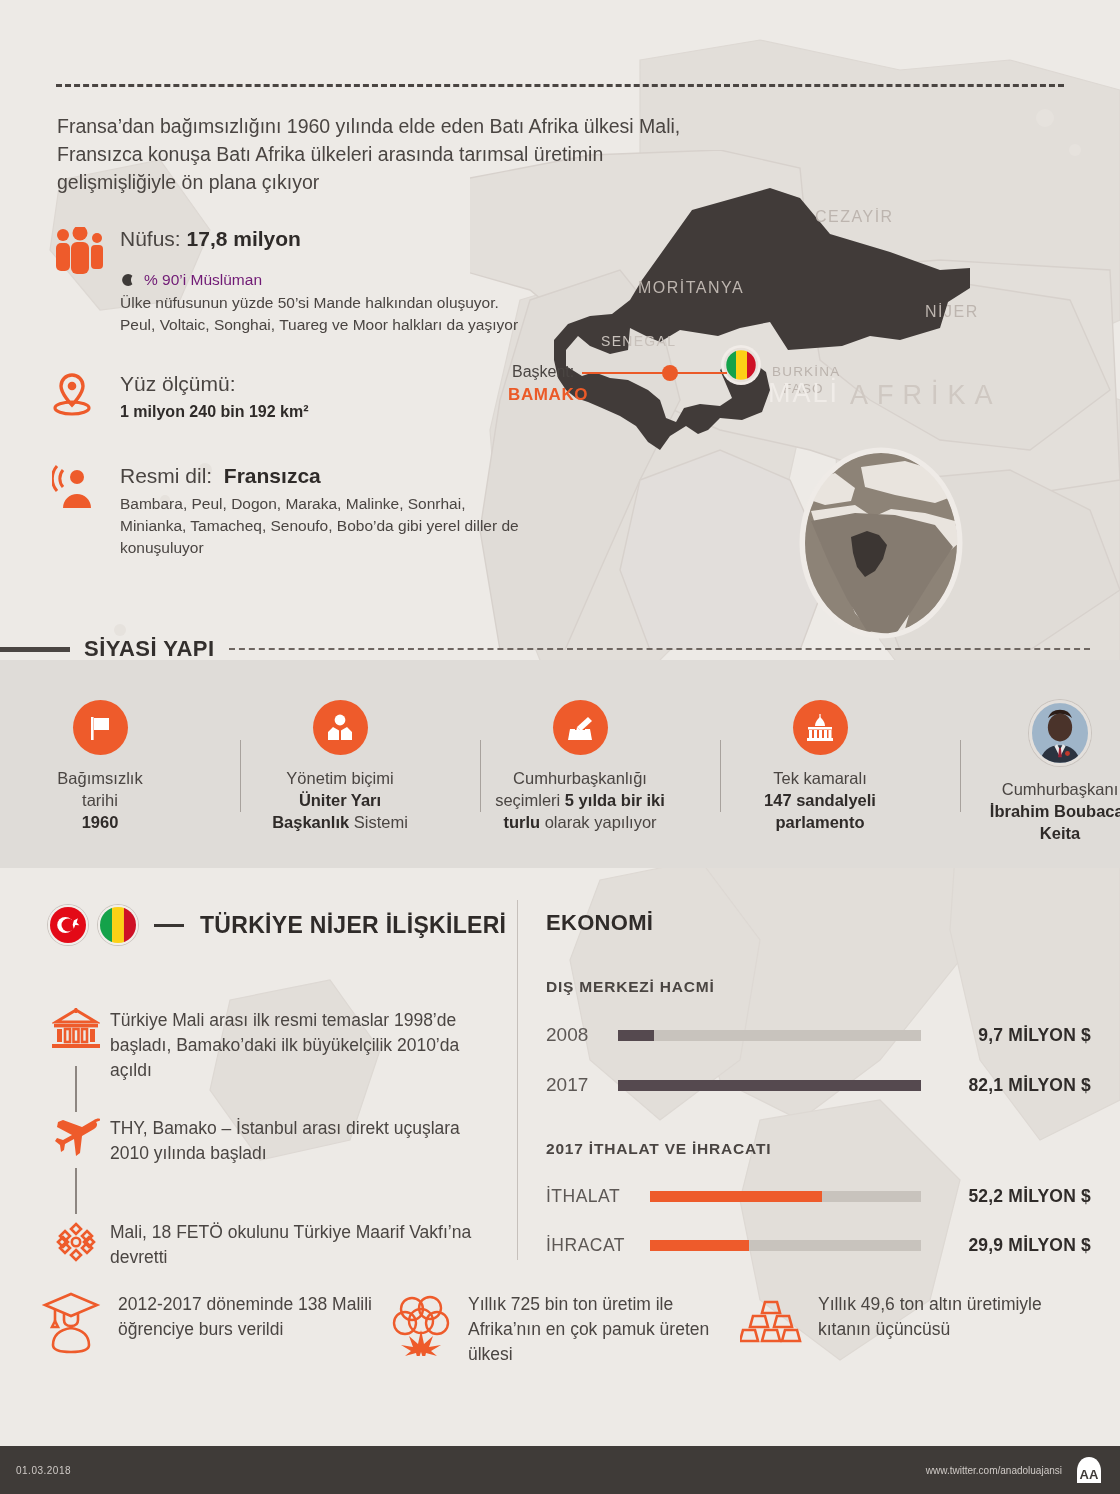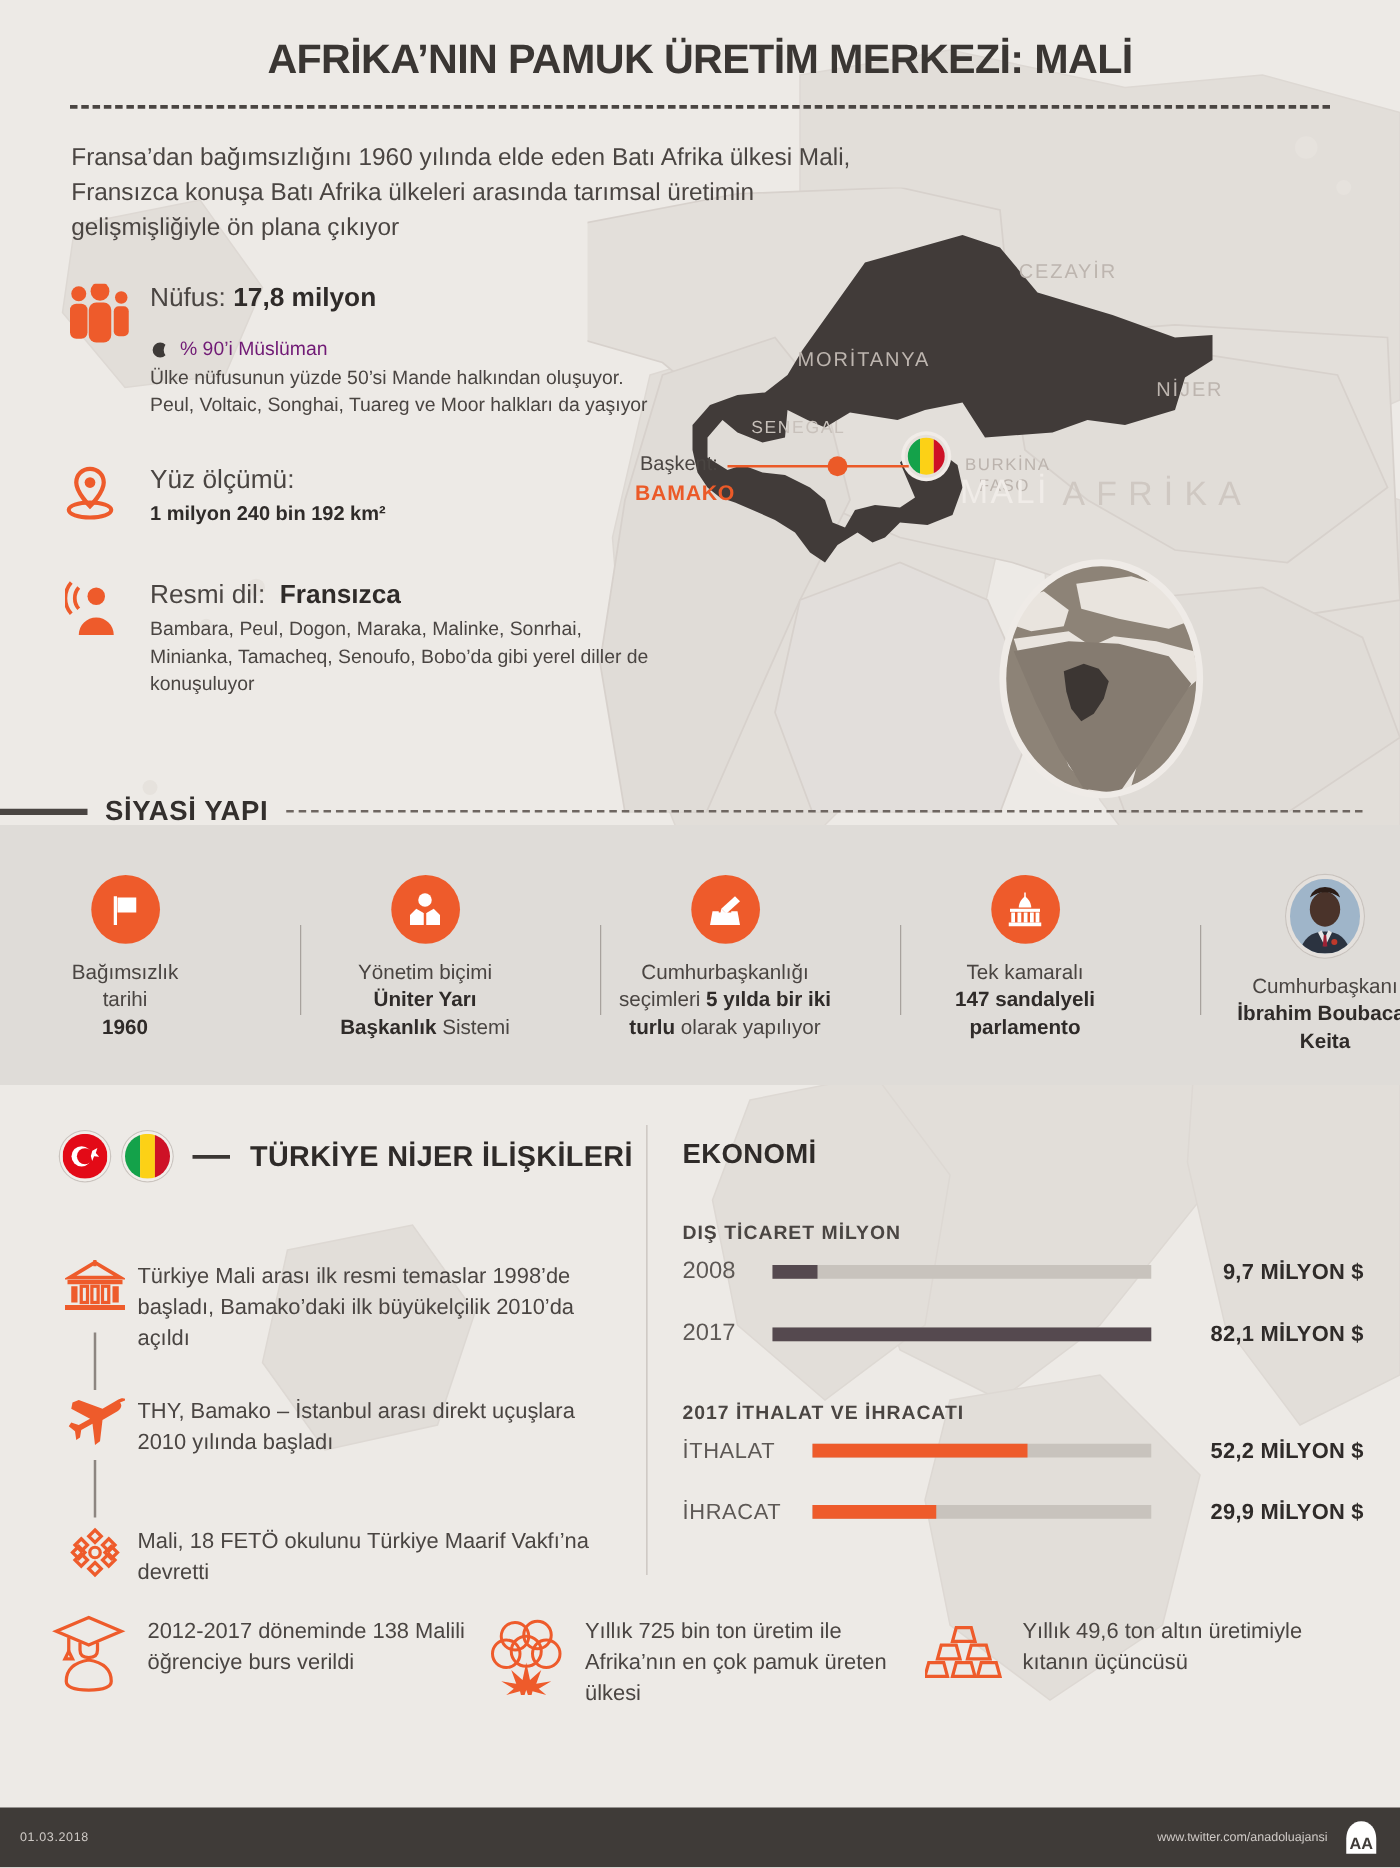--- a/index.html
+++ b/index.html
@@ -88,21 +88,21 @@
   .tmlist { position:absolute; left:48px; top:972px; width:455px; z-index:6; }
   .tmitem { position:relative; padding-left:62px; min-height:86px; }
   .tmitem .ico { position:absolute; left:4px; top:0px; width:48px; height:44px; }
   .tmitem .txt { font-size:17.5px; line-height:25px; color:#4a4542; }
   .tmitem .connector { position:absolute; left:27px; top:52px; width:2px; height:42px; background:#8d8681; }
 
   
   .eco { position:absolute; left:546px; top:910px; width:545px; z-index:6; }
   .eco-title { font-size:22px; font-weight:bold; color:#2f2b29; letter-spacing:0.3px; }
   .eco-sub { font-size:15.5px; font-weight:bold; color:#4a4542; letter-spacing:0.8px; margin-top:42px; }
-  .barrow { display:flex; align-items:center; margin-top:10px; }
+  .barrow { display:flex; align-items:center; margin-top:28px; }
   .barrow .blabel { width:72px; font-size:19px; color:#5d5855; }
   .barrow .track { flex:1; height:11px; background:#c8c3bd; position:relative; }
   .barrow .fill { position:absolute; left:0; top:0; height:11px; }
   .barrow .bval { width:170px; text-align:right; font-size:17.5px; font-weight:bold; color:#2f2b29; letter-spacing:0.2px; }
   .barrow.imp .blabel, .barrow.exp .blabel { width:104px; letter-spacing:0.5px; font-size:17.5px;}
 
   
   .bottom3 { position:absolute; left:40px; top:1290px; width:1050px; display:flex; z-index:6;}
   .b3 { flex:1; display:flex; align-items:flex-start; gap:16px; }
   .b3 .ico { width:62px; height:66px; flex:none; }
@@ -139,21 +139,20 @@
     </g>
     <g fill="#e6e2dd">
       <circle cx="1045" cy="118" r="9"></circle>
         <circle cx="1075" cy="150" r="6"></circle>
       <circle cx="205" cy="470" r="7"></circle>
         <circle cx="165" cy="500" r="5"></circle>
       <circle cx="120" cy="630" r="6"></circle>
     </g>
   </svg>
 
-  <div class="title">AFRİKA’NIN PAMUK ÜRETİM MERKEZİ: MALİ</div>
   <div class="title-rule"></div>
   <div class="intro">Fransa’dan bağımsızlığını 1960 yılında elde eden Batı Afrika ülkesi Mali, Fransızca konuşa Batı Afrika ülkeleri arasında tarımsal üretimin gelişmişliğiyle ön plana çıkıyor</div>
 
   <div class="mapwrap">
     <svg width="650" height="500" viewBox="0 0 650 500">
       <g stroke="#d7d1cc" stroke-width="1.4" fill="#e3dfda">
         <path d="M-10 30 L120 5 L250 0 L330 18 L340 120 L470 110 L640 120 L650 330 L520 350 L430 330 L340 300 L250 280 L180 250 L120 190 L60 140 L-10 120 Z"></path>
         <path d="M60 150 L150 120 L190 170 L210 250 L170 330 L130 420 L95 500 L30 500 L10 380 L30 250 Z" fill="#e0dcd7"></path>
         <path d="M340 150 L470 130 L600 150 L640 240 L560 300 L470 290 L400 250 L350 210 Z" fill="#e1ddd8"></path>
         <path d="M170 330 L250 300 L320 330 L360 420 L330 500 L180 500 L150 420 Z" fill="#e2dedb"></path>
@@ -424,21 +423,21 @@
           <circle cx="24" cy="22" r="4.2"></circle>
         </g>
       </svg>
       <div class="txt">Mali, 18 FETÖ okulunu Türkiye Maarif Vakfı’na devretti</div>
     </div>
   </div>
 
   <div class="eco">
     <div class="eco-title">EKONOMİ</div>
 
-    <div class="eco-sub">DIŞ TİCARET MİLYON</div>
+    <div class="eco-sub">DIŞ MERKEZİ HACMİ</div>
 
     <div class="barrow">
       <div class="blabel">2008</div>
       <div class="track">
         <div class="fill" id="bar0" style="width: 11.8149%; background: rgb(85, 73, 79);"></div>
       </div>
       <div class="bval">9,7 MİLYON $</div>
     </div>
 
     <div class="barrow" style="margin-top:28px;">

